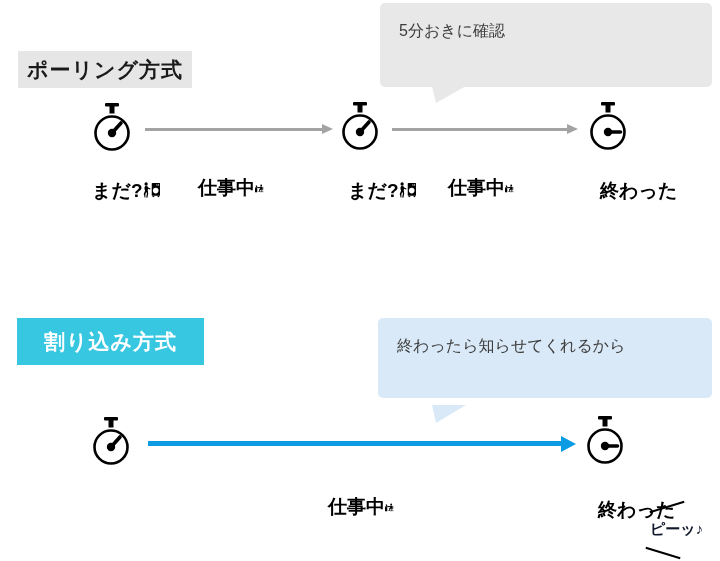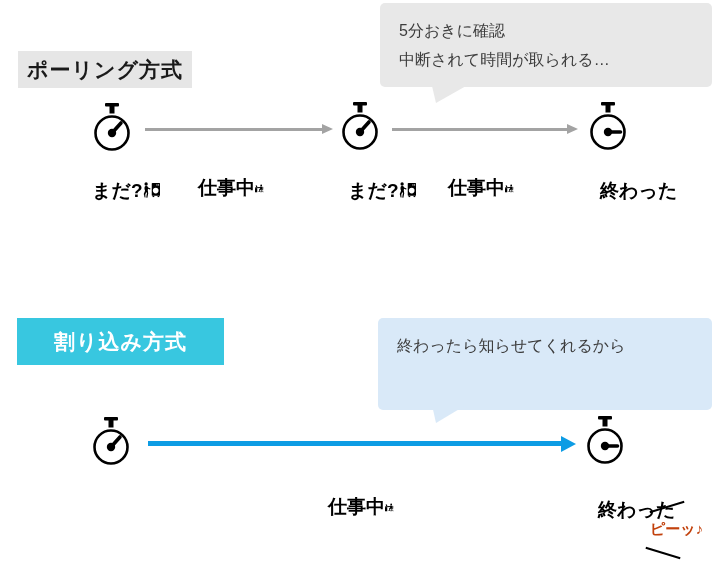--- a/index.html
+++ b/index.html
@@ -7,28 +7,28 @@
     position:relative;width:720px;height:561px;background:#ffffff;
     font-family:"Liberation Sans","DejaVu Sans",sans-serif;overflow:hidden;
   }
   .abs{position:absolute;}
   
   .sec-header{
     display:flex;align-items:center;justify-content:center;
     font-size:21px;font-weight:800;letter-spacing:1px;
   }
   .sec-header.polling{left:18px;top:7px;width:174px;height:37px;background:#e6e6e6;color:#1a1a1a;margin-top:44px;}
-  .sec-header.interrupt{left:17px;top:318px;width:207px;height:47px;background:#38c7e0;color:#ffffff;}
+  .sec-header.interrupt{left:17px;top:318px;width:187px;height:47px;background:#38c7e0;color:#ffffff;}
   
   .bubble{
     border-radius:5px;font-size:16px;line-height:29px;font-weight:500;color:#3d3d3d;
     padding:13px 0 0 19px;box-sizing:border-box;
   }
   .bubble.gray{left:380px;top:3px;width:332px;height:84px;background:#e8e8e8;}
-  .bubble.blue{left:378px;top:318px;width:334px;height:92px;background:#d9e9f8;line-height:30px;}
+  .bubble.blue{left:378px;top:318px;width:334px;height:80px;background:#d9e9f8;line-height:30px;}
   .tail{width:0;height:0;border-left:4px solid transparent;border-right:30px solid transparent;}
   .tail.gray{left:432px;top:86px;border-top:17px solid #e8e8e8;}
   .tail.blue{left:432px;top:405px;border-top:18px solid #d9e9f8;}
   
   .arrow-line{background:#a3a3a3;height:3px;}
   .arrow-line.a1{left:145px;top:128px;width:177px;}
   .arrow-line.a2{left:392px;top:128px;width:175px;}
   .arrow-head{width:0;height:0;border-top:5.5px solid transparent;border-bottom:5.5px solid transparent;border-left:11px solid #a3a3a3;}
   .arrow-head.h1{left:322px;top:124px;}
   .arrow-head.h2{left:567px;top:124px;}
@@ -44,21 +44,21 @@
   .actor-label.shift{margin-left:28px;}
   .actor-label.shift-sm{margin-left:36px;}
   .icon-pw{width:84px;height:72px;display:block;}
   .icon-dw{width:58px;height:64px;display:block;margin-top:2px;}
   .g1{left:64px;top:154px;width:96px;} .g2{left:198px;top:154px;width:66px;}
   .g3{left:320px;top:154px;width:96px;} .g4{left:448px;top:154px;width:66px;}
   .g5{left:564px;top:154px;width:96px;}
   .g6{left:328px;top:473px;width:66px;} .g7{left:562px;top:473px;width:96px;}
   
   .beep{left:640px;top:494px;width:78px;height:70px;}
-  .beep-text{position:absolute;left:10px;top:26px;font-size:15px;font-weight:900;color:#c2410c;white-space:nowrap;}
+  .beep-text{position:absolute;left:10px;top:26px;font-size:15px;font-weight:900;color:#0f172a;white-space:nowrap;}
   .beep-line{position:absolute;width:36px;height:2px;background:#000;}
   .beep-line.top{left:9px;top:12px;transform:rotate(-17deg);}
   .beep-line.bottom{left:5px;top:58px;transform:rotate(17deg);}
   .defs-svg{position:absolute;width:0;height:0;overflow:hidden;}
 </style>
 </head>
 <body>
 
 <svg class="defs-svg" aria-hidden="true">
   <defs>
@@ -109,21 +109,20 @@
     </symbol>
   </defs>
 </svg>
 
 <div class="canvas">
 
   <div class="abs sec-header polling">ポーリング方式</div>
 
   <div class="abs bubble gray">
     <div>5分おきに確認</div>
-    <div>中断されて時間が取られる…</div>
   </div>
   <div class="abs tail gray"></div>
 
   <svg class="abs clock c-run1">
       <use href="#sym-stopwatch-run"></use>
     </svg>
   <div class="abs arrow-line a1"></div>
   <div class="abs arrow-head h1"></div>
   <svg class="abs clock c-run2">
       <use href="#sym-stopwatch-run"></use>

